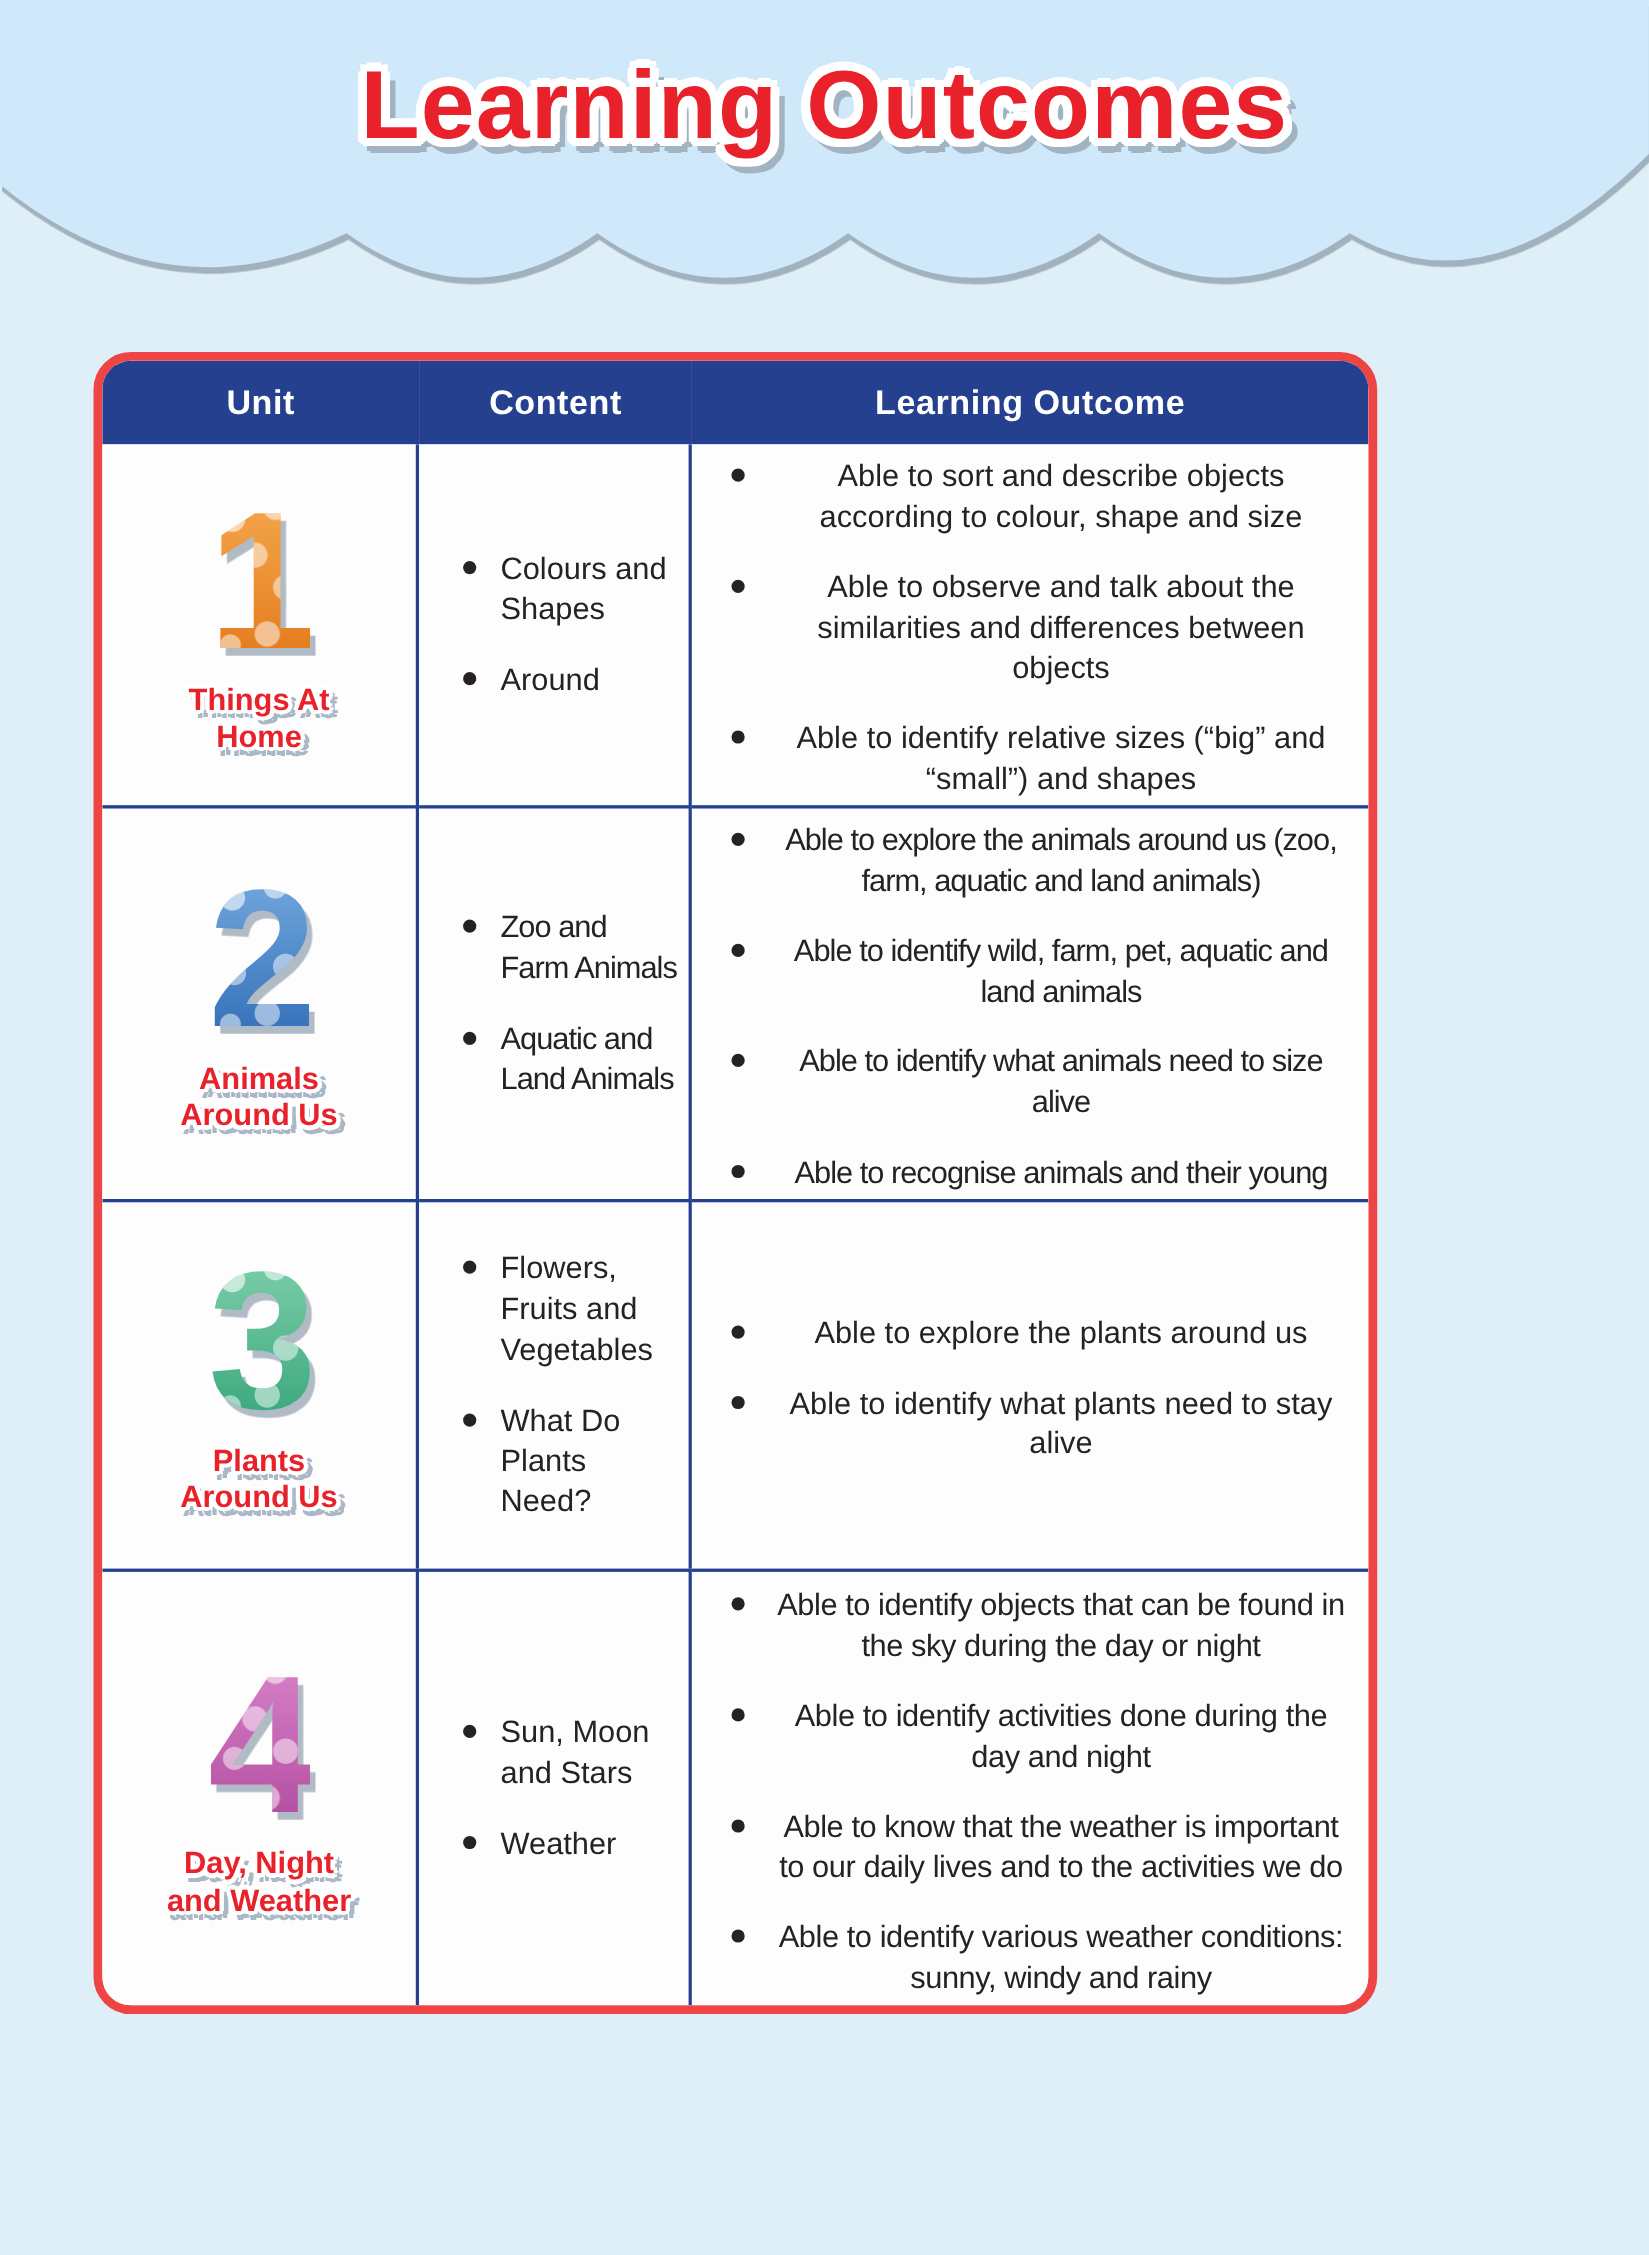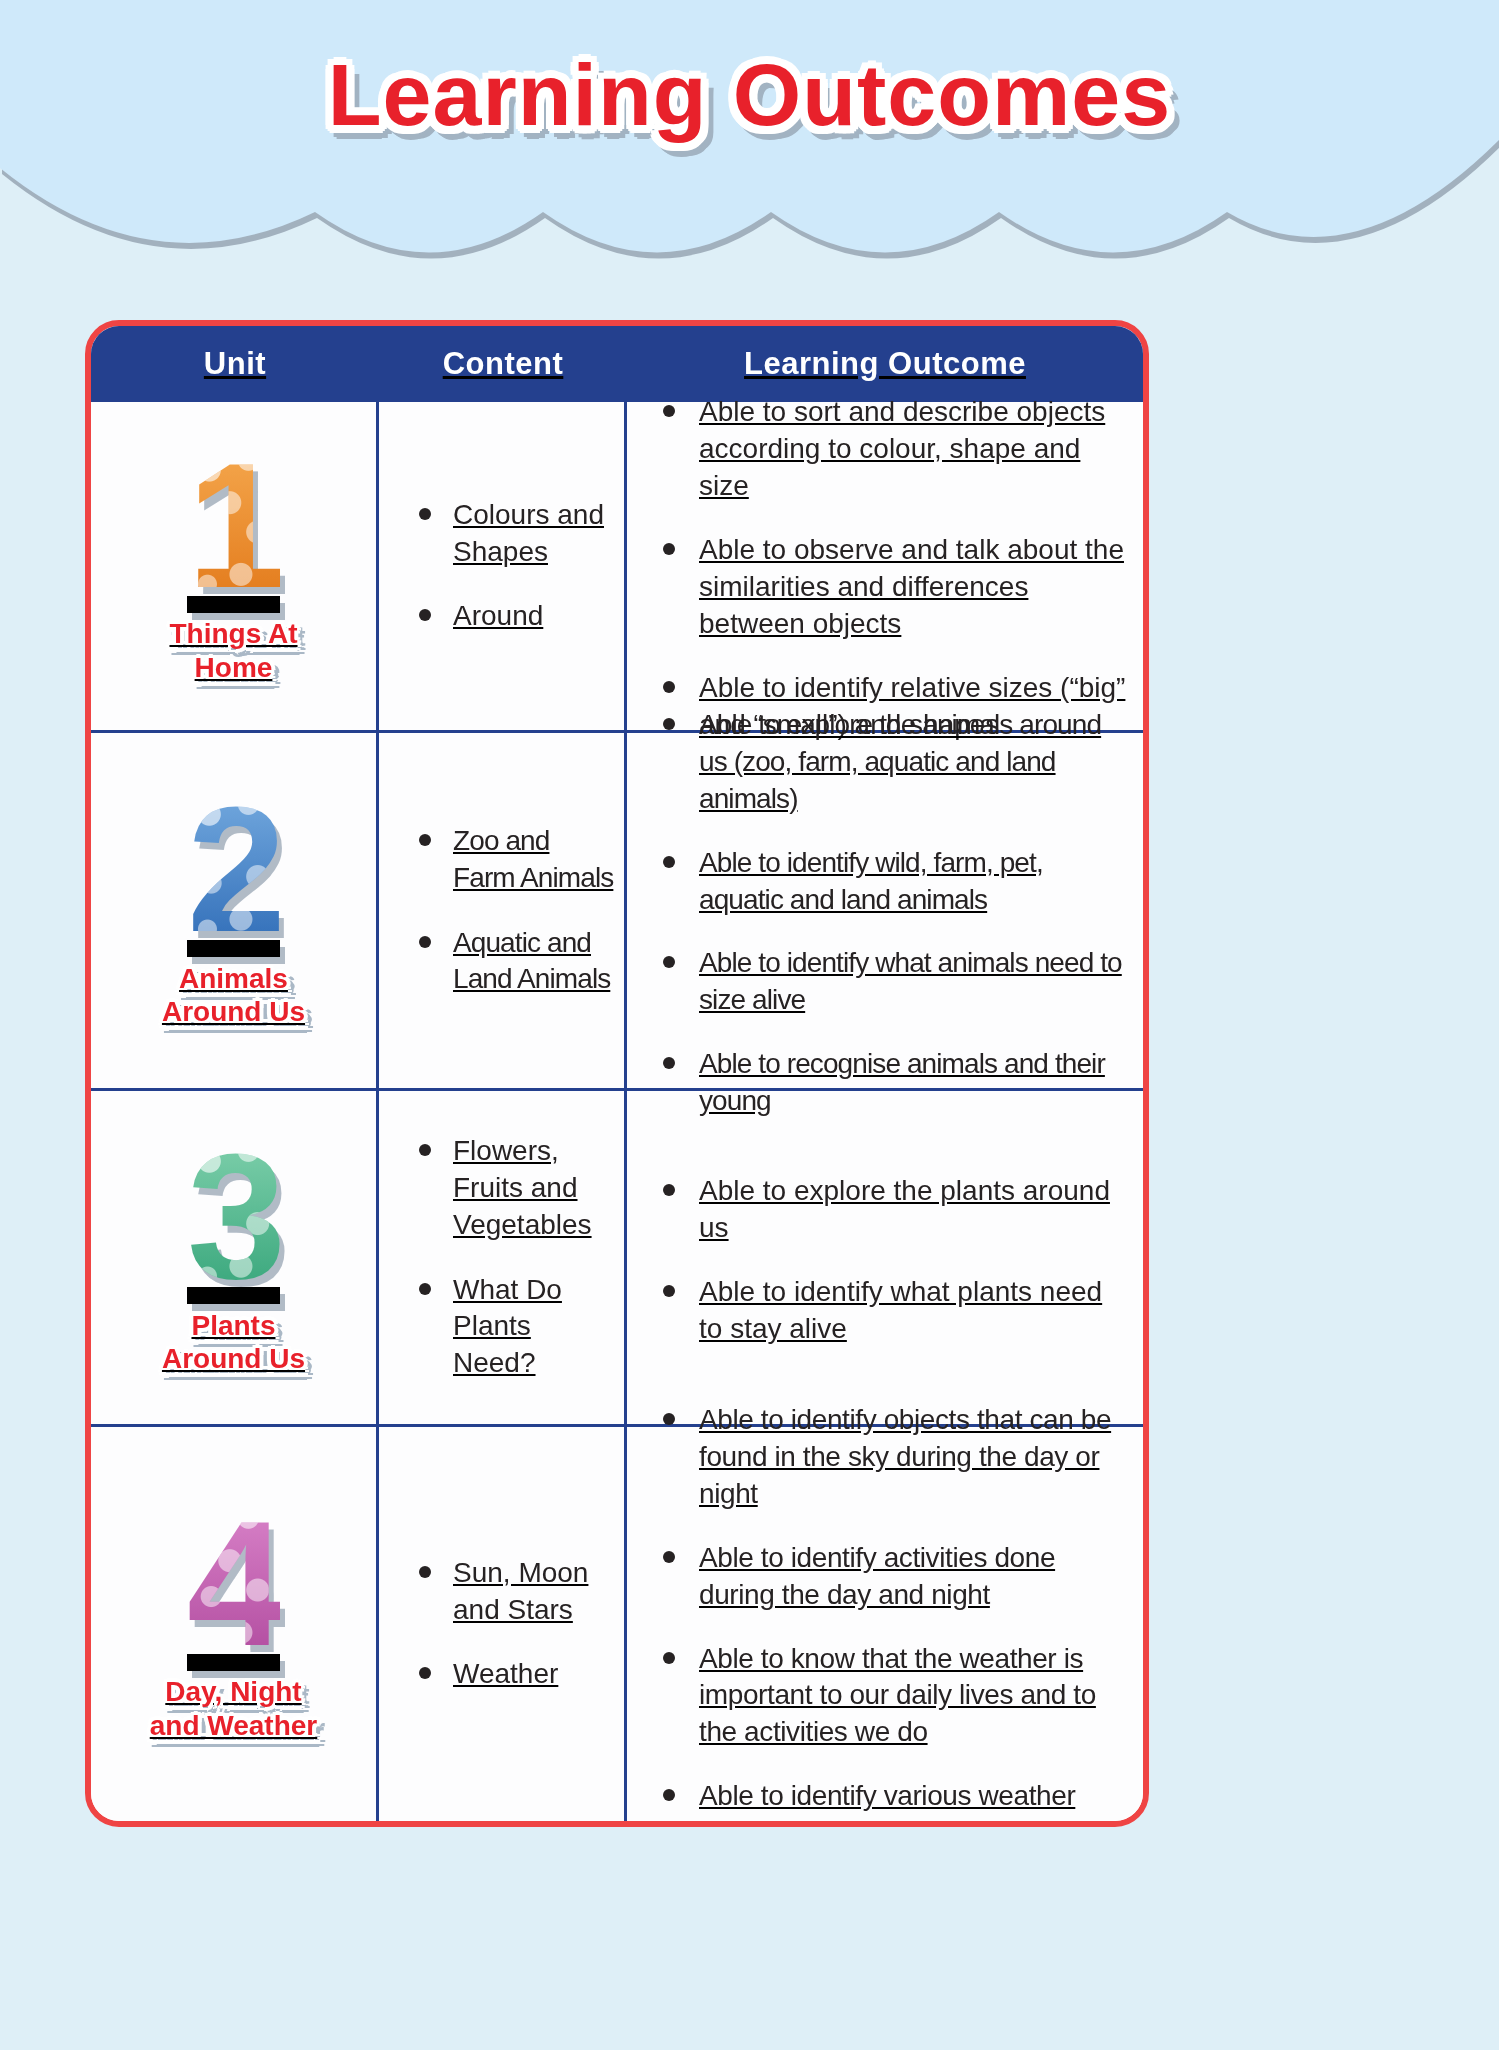--- a/index.html
+++ b/index.html
@@ -20,27 +20,26 @@
     color:#e8212b;
     text-shadow:
       -6px -6px 0 #fff, 6px -6px 0 #fff, -6px 6px 0 #fff, 6px 6px 0 #fff,
       -8px 0 0 #fff, 8px 0 0 #fff, 0 -8px 0 #fff, 0 8px 0 #fff,
       -4px 8px 0 #fff, 4px 8px 0 #fff, -8px 4px 0 #fff, 8px 4px 0 #fff,
       3px 14px 0 #a2b3c2, 9px 13px 0 #a2b3c2, 13px 9px 0 #a2b3c2, 0 12px 0 #a2b3c2;
   }
 
   
   .lo-table{
-    position:absolute;left:85px;top:320px;width:1064px;box-sizing:border-box;
-    border:6px solid #ef4444;border-radius:34px;overflow:hidden;
+    position:absolute;left:85px;top:320px;width:1167px;box-sizing:border-box;
+    border:8px solid #ef4444;border-radius:34px;overflow:hidden;
     background:#fdfdfe;
     display:grid;
     grid-template-columns:288px 248px 1fr;
     grid-template-rows:76px 328px 358px 336px 397px;
-    text-decoration:underline;
   }
   .th{
     background:#24408e;color:#ffffff;
     display:flex;align-items:center;justify-content:center;
     font-size:31px;font-weight:bold;letter-spacing:.5px;
   }
   .cell{box-sizing:border-box;background:#fdfdfe;}
   .rborder{border-right:3px solid #24408e;}
   .tborder{border-top:3px solid #24408e;}
 
@@ -79,21 +78,21 @@
       -3px -3px 0 #fff, 3px -3px 0 #fff, -3px 3px 0 #fff, 3px 3px 0 #fff,
       -4px 0 0 #fff, 4px 0 0 #fff, 0 -4px 0 #fff, 0 4px 0 #fff,
       2px 8px 0 #aab8c6, 7px 7px 0 #aab8c6, 8px 3px 0 #aab8c6;
   }
   .unit-label span{display:block;}
 
   
   .list-cell{display:flex;flex-direction:column;justify-content:center;
     color:#262223;font-size:28px;line-height:1.32;}
   .content-cell{gap:28px;padding:20px 8px 20px 34px;}
-  .outcome-cell{gap:27px;padding:24px 16px 18px 26px;}
+  .outcome-cell{gap:27px;padding:24px 16px 18px 26px;text-align:center;}
   .item{position:relative;padding-left:40px;}
   .outcome-cell .item{padding-left:46px;}
   .item .bullet{
     position:absolute;left:6px;top:11px;width:12px;height:12px;border-radius:50%;
     background:#262223;
   }
   .outcome-cell .item .bullet{left:10px;}
   .tight{letter-spacing:-0.9px;}
   .semi-tight{letter-spacing:-0.4px;}
 </style>

